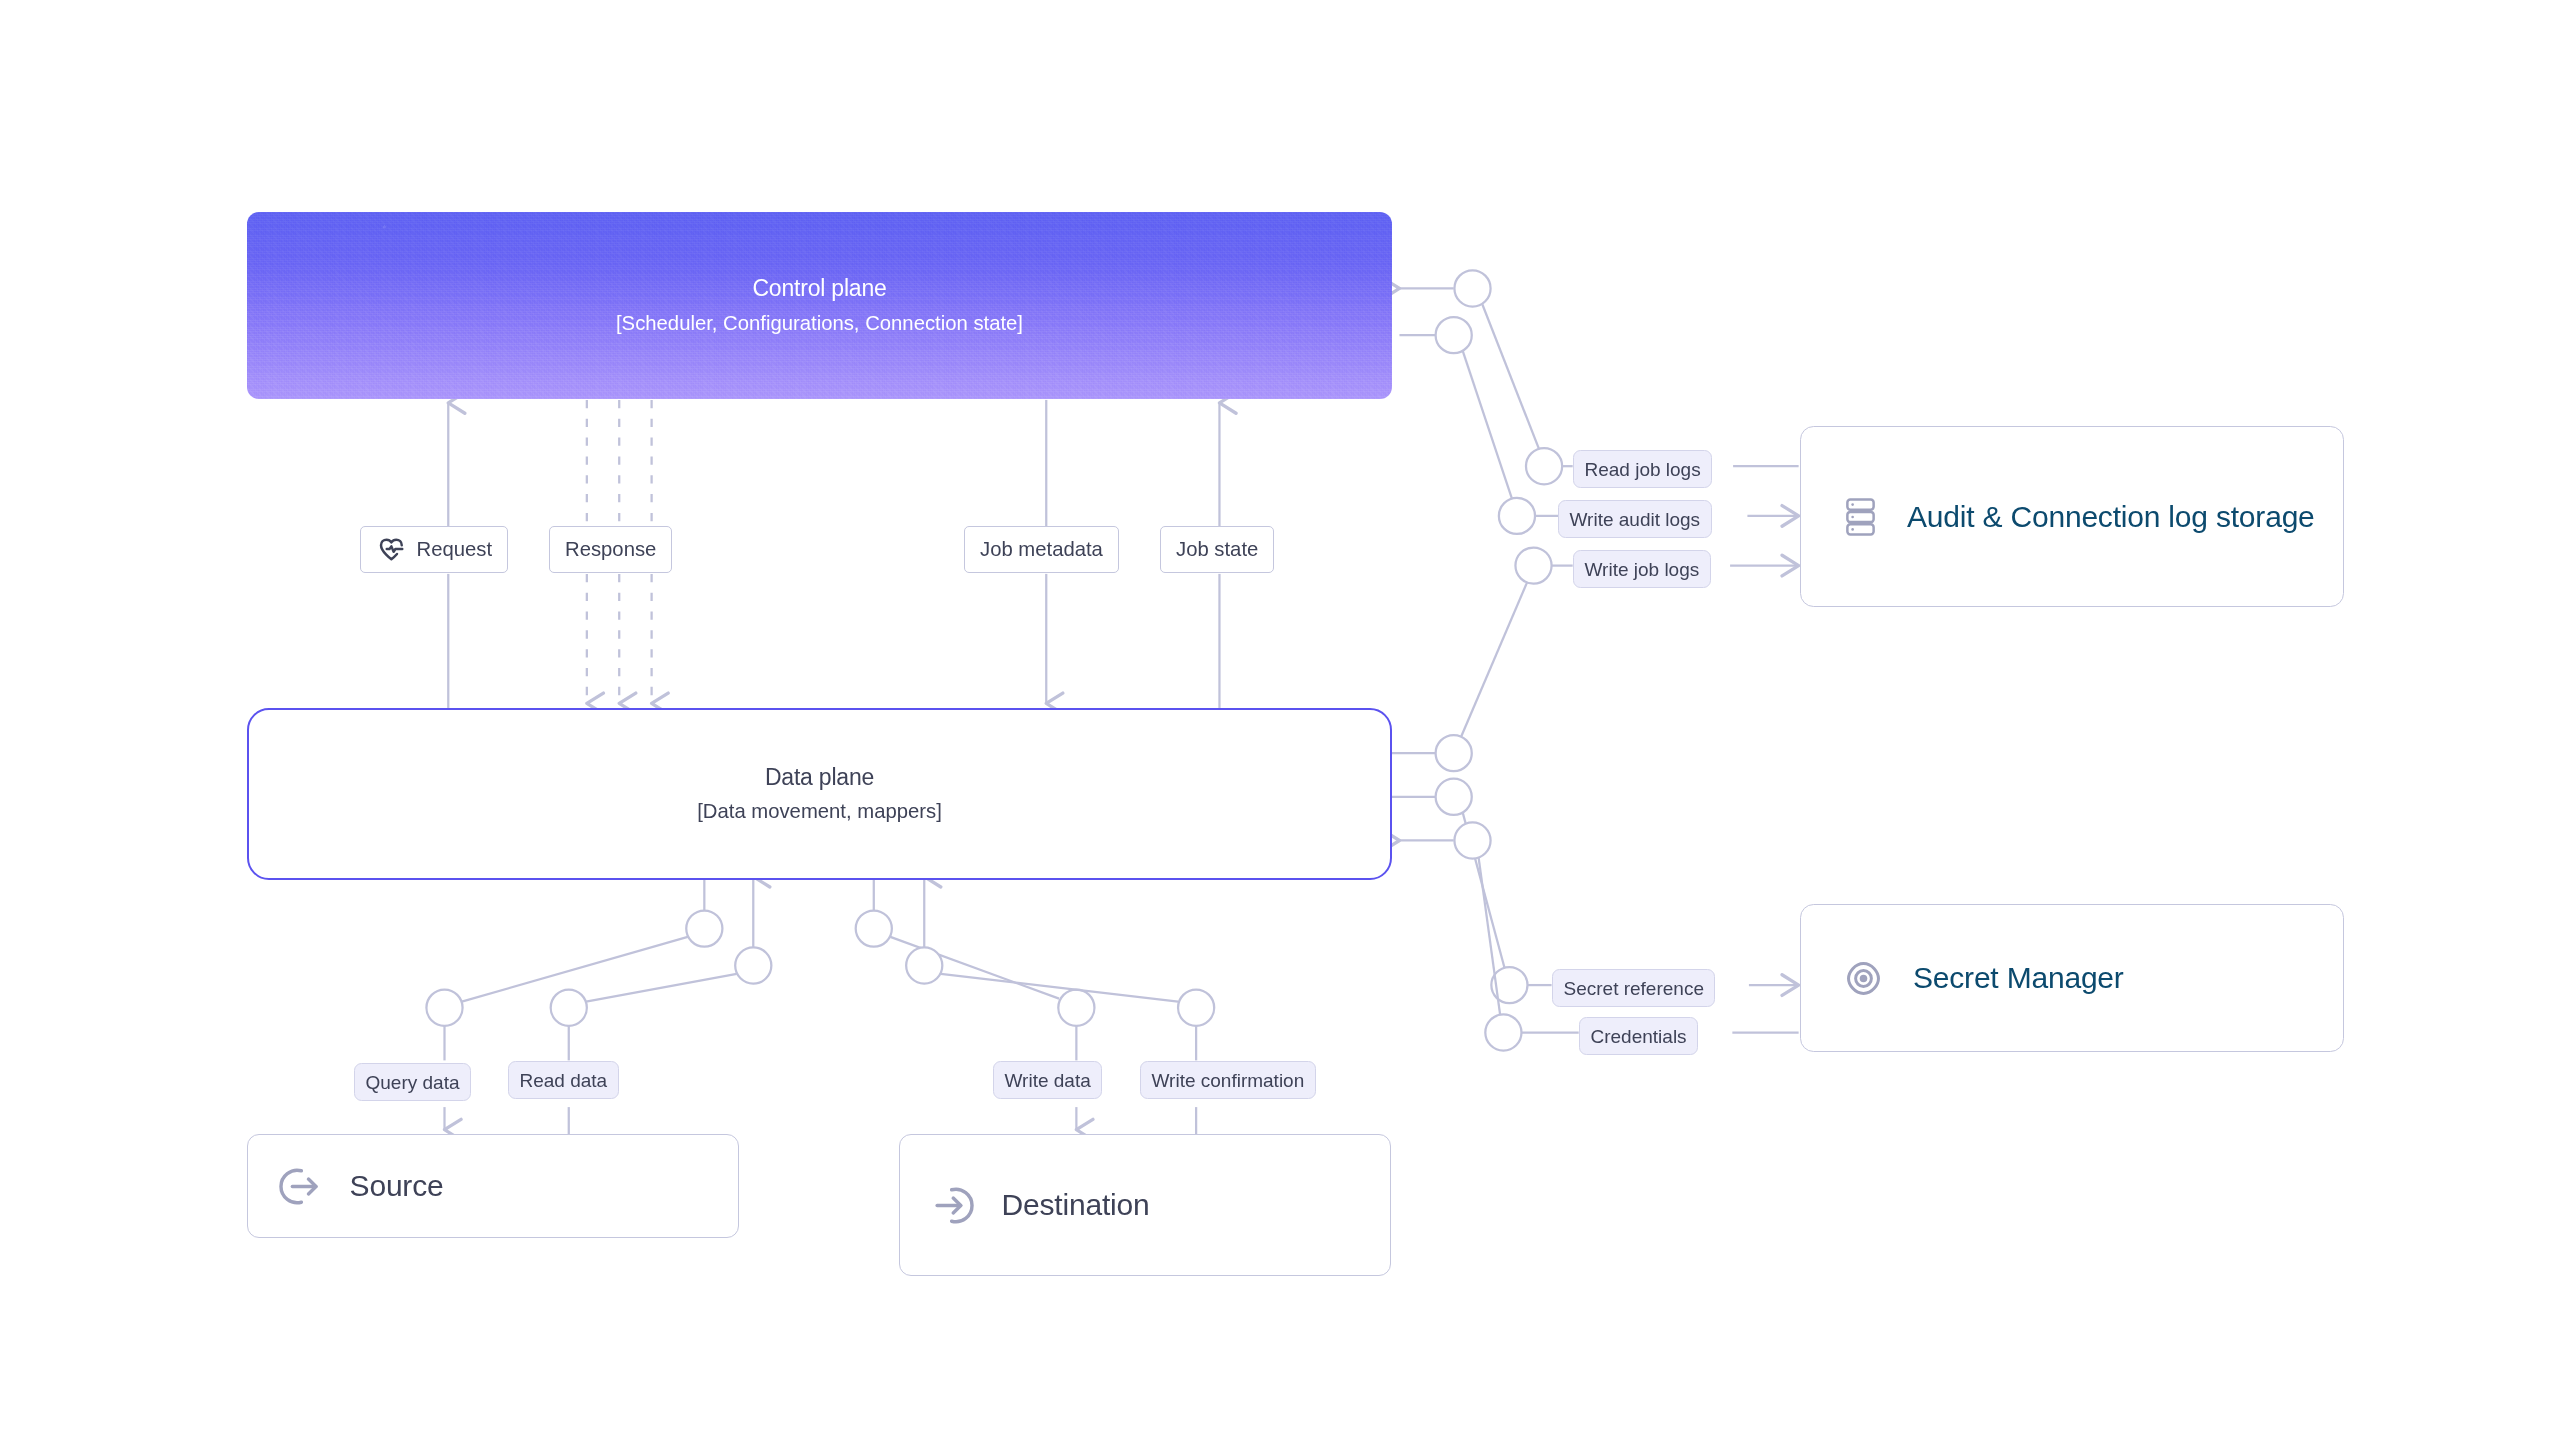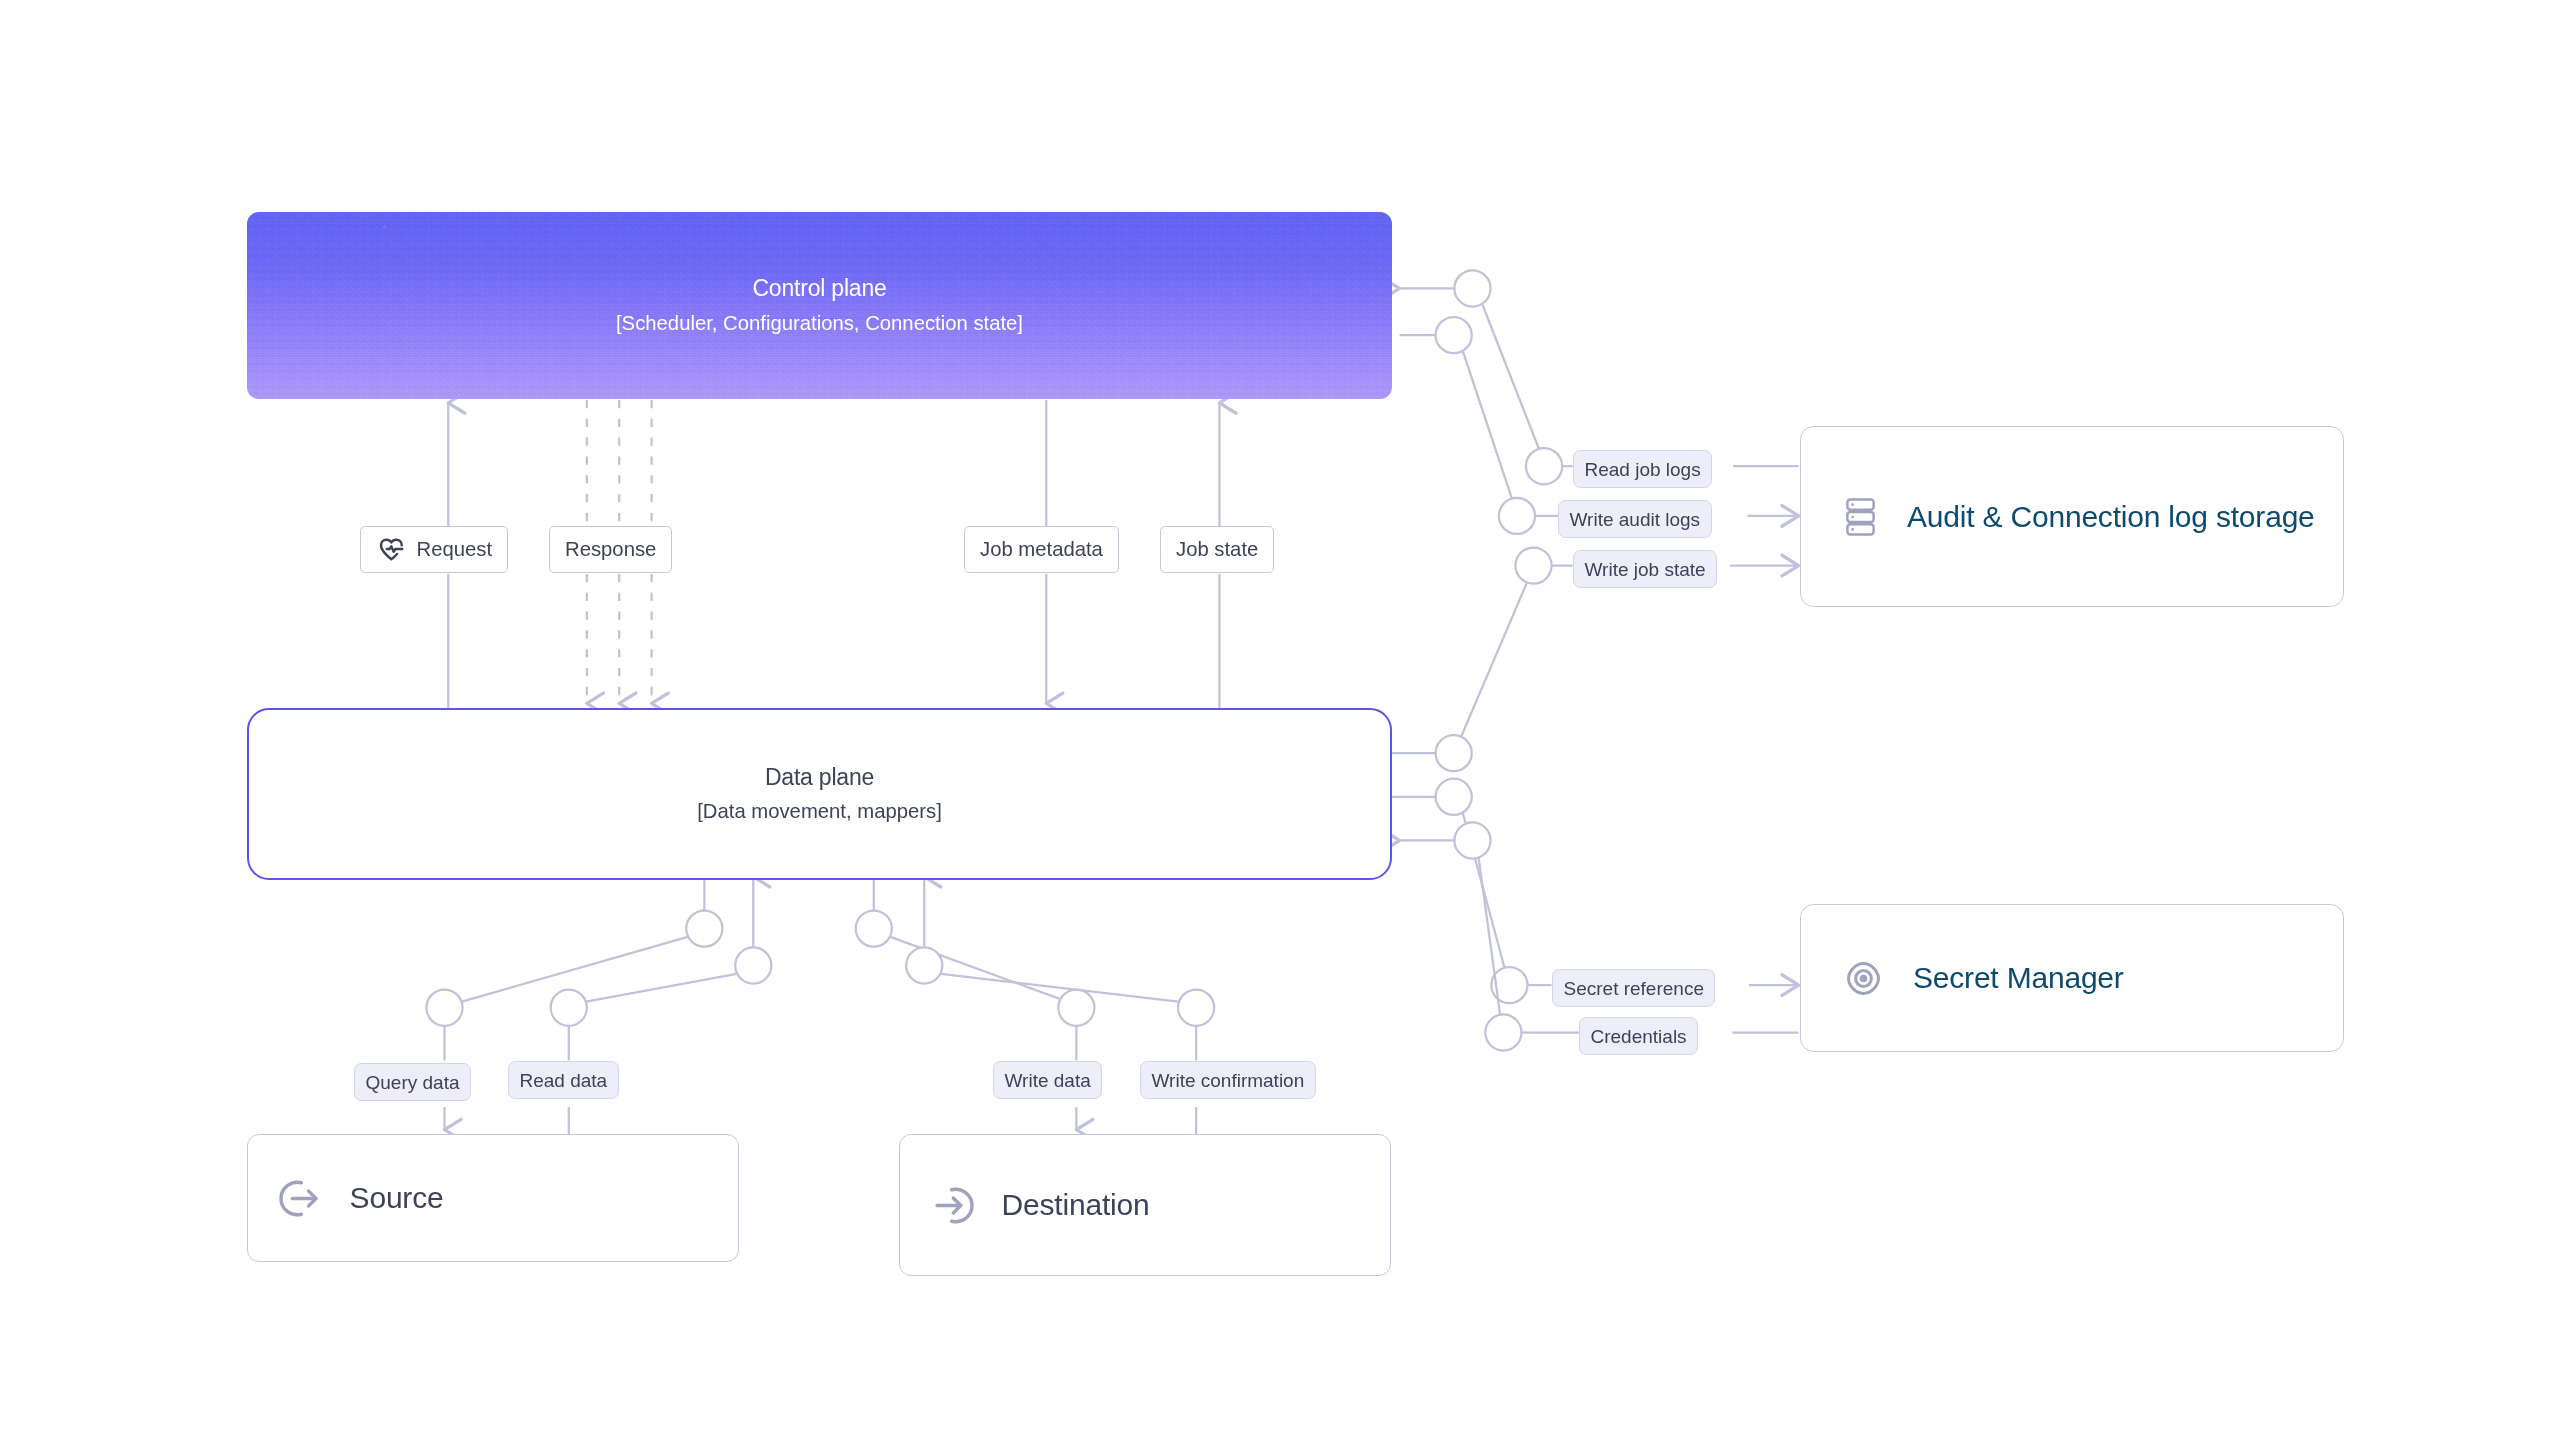--- a/index.html
+++ b/index.html
@@ -118,21 +118,21 @@
     align-items: center;
     padding-left: 29px;
     gap: 25.6px;
   }
   .endpoint-label {
     font-size: 30px;
     font-weight: 400;
     color: #3e4257;
     letter-spacing: -0.2px;
   }
-  #source-card { left: 247px; top: 1134px; width: 492px; height: 128px; }
+  #source-card { left: 247px; top: 1134px; width: 492px; height: 104px; }
   #destination-card { left: 899px; top: 1134px; width: 492px; height: 142px; }
 
   
   .chip {
     position: absolute;
     box-sizing: border-box;
     display: flex;
     align-items: center;
     justify-content: center;
     gap: 10.5px;
@@ -391,21 +391,21 @@
 
   <div class="chip chip-lav" id="chip-read-job-logs">
     <span>Read job logs</span>
   </div>
 
   <div class="chip chip-lav" id="chip-write-audit-logs">
     <span>Write audit logs</span>
   </div>
 
   <div class="chip chip-lav" id="chip-write-job-logs">
-    <span>Write job state</span>
+    <span>Write job logs</span>
   </div>
 
   <div class="chip chip-lav" id="chip-secret-ref">
     <span>Secret reference</span>
   </div>
 
   <div class="chip chip-lav" id="chip-credentials">
     <span>Credentials</span>
   </div>
 

